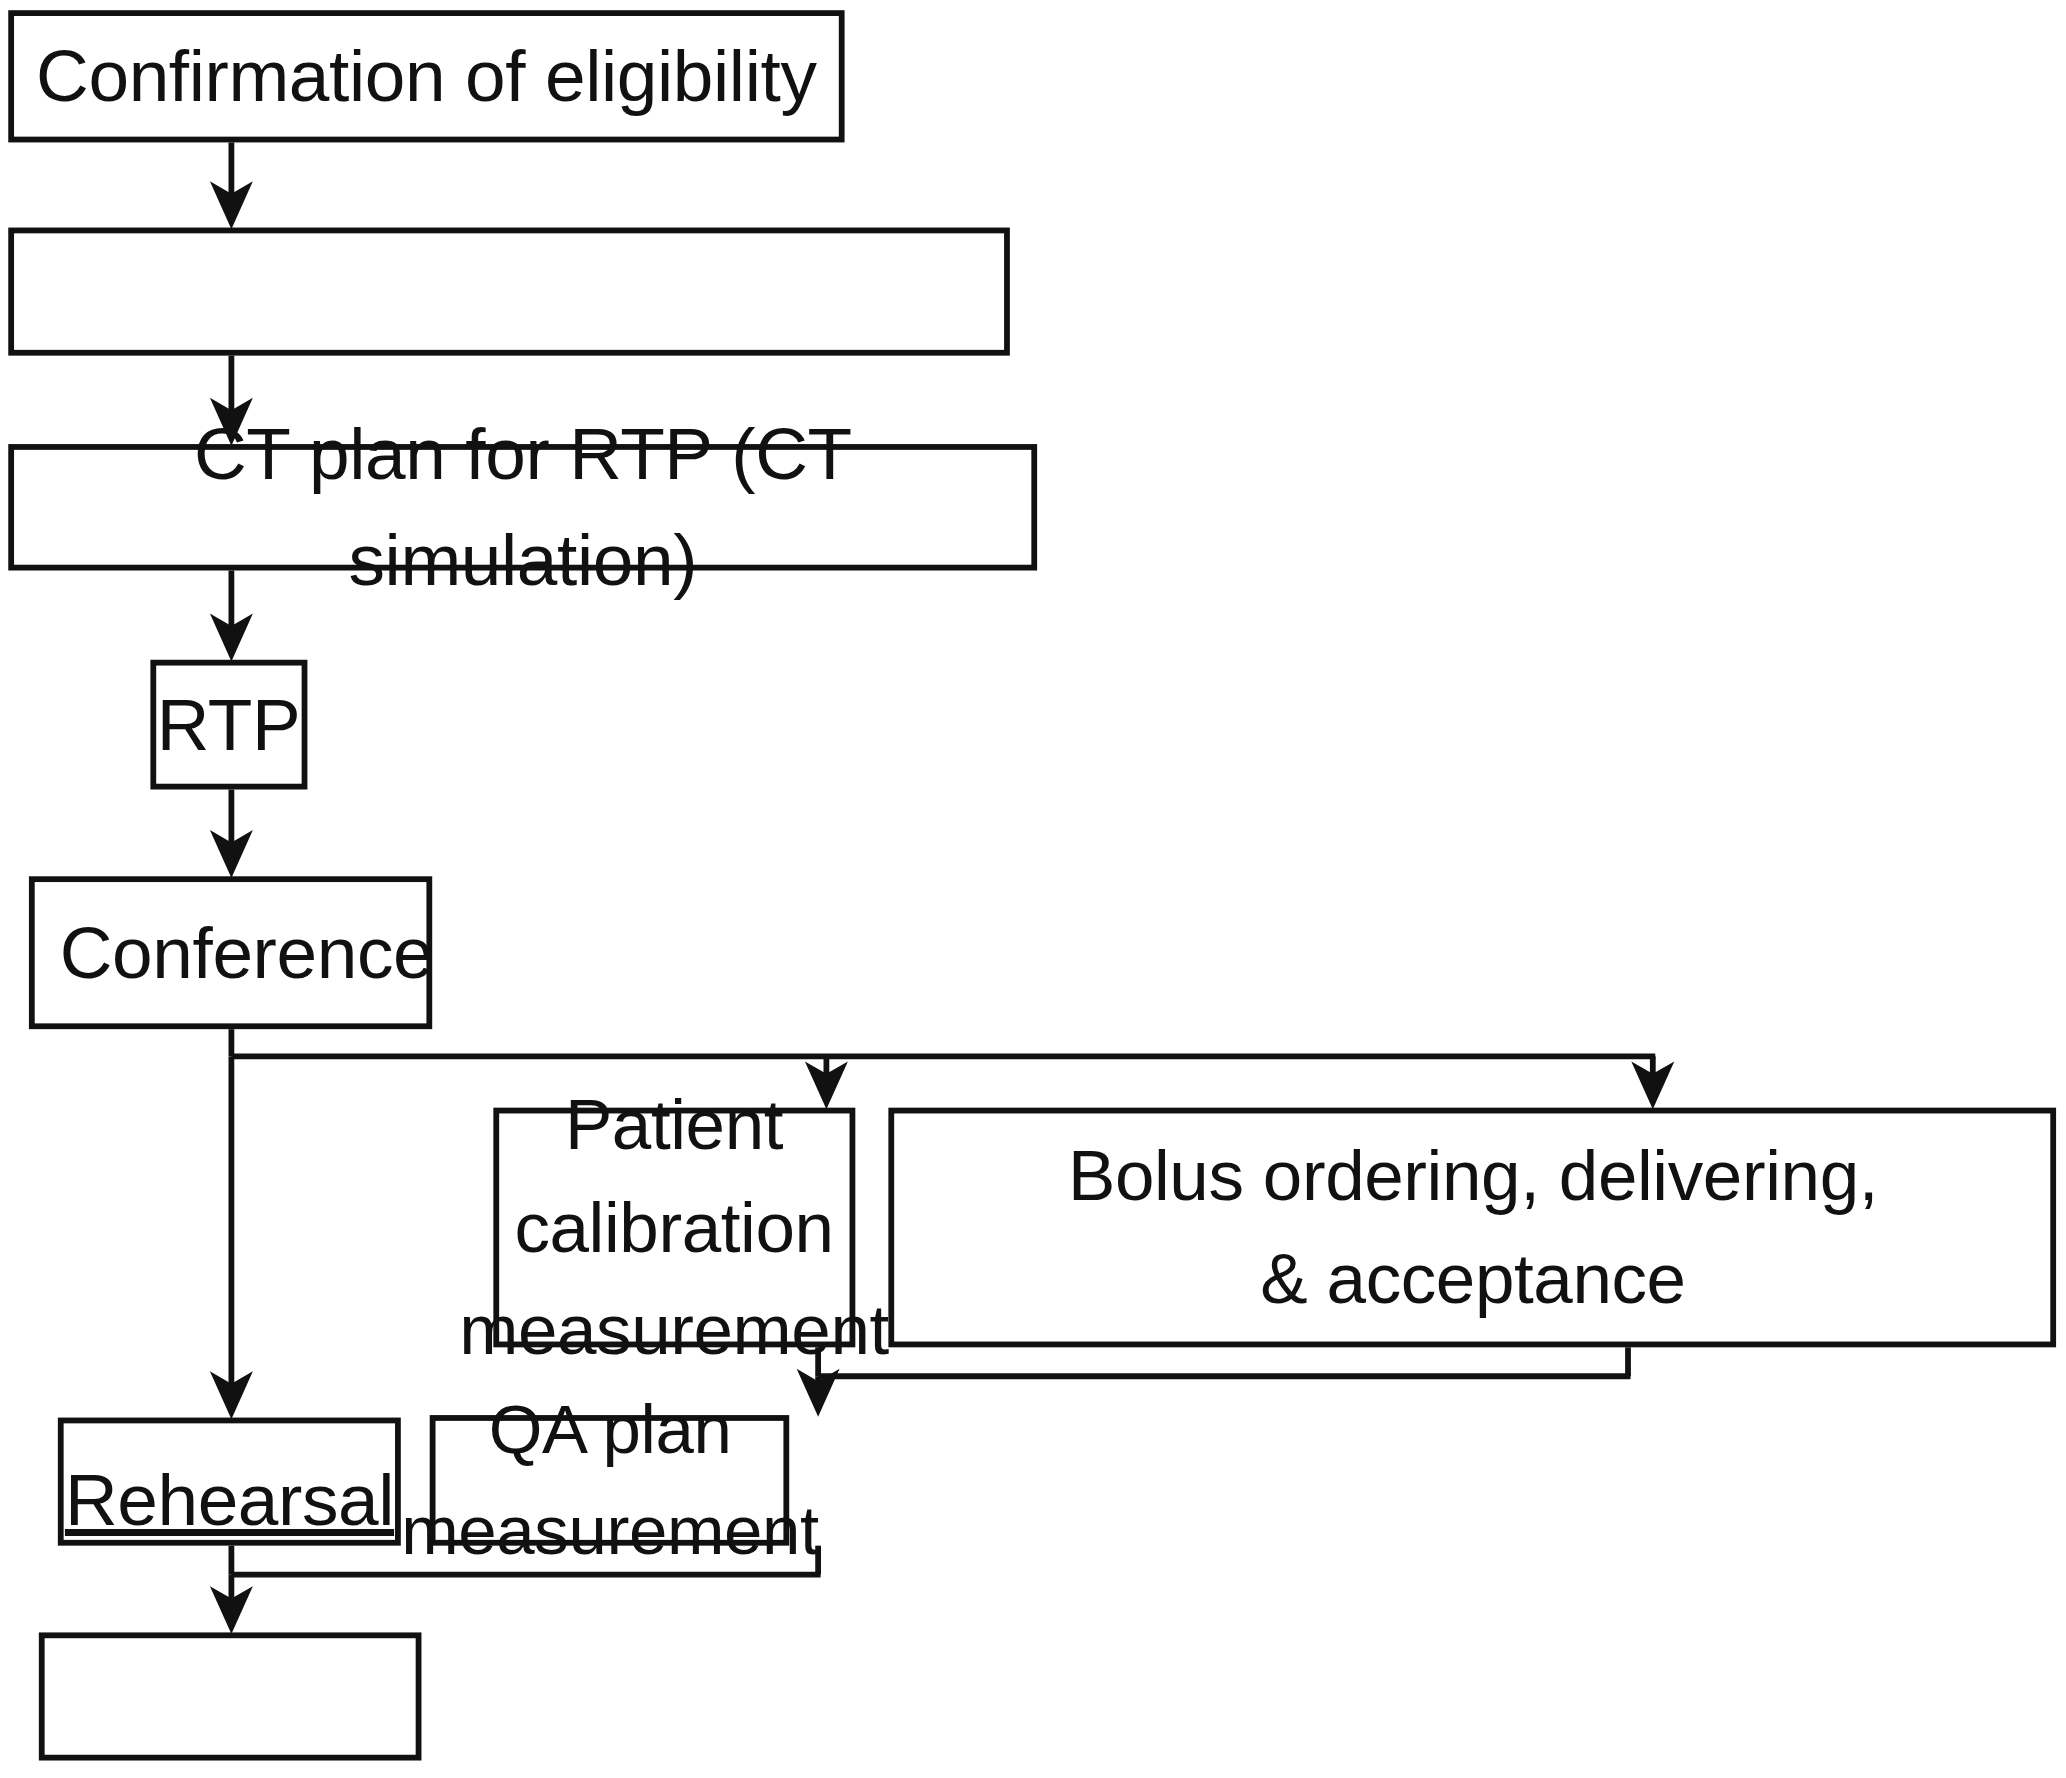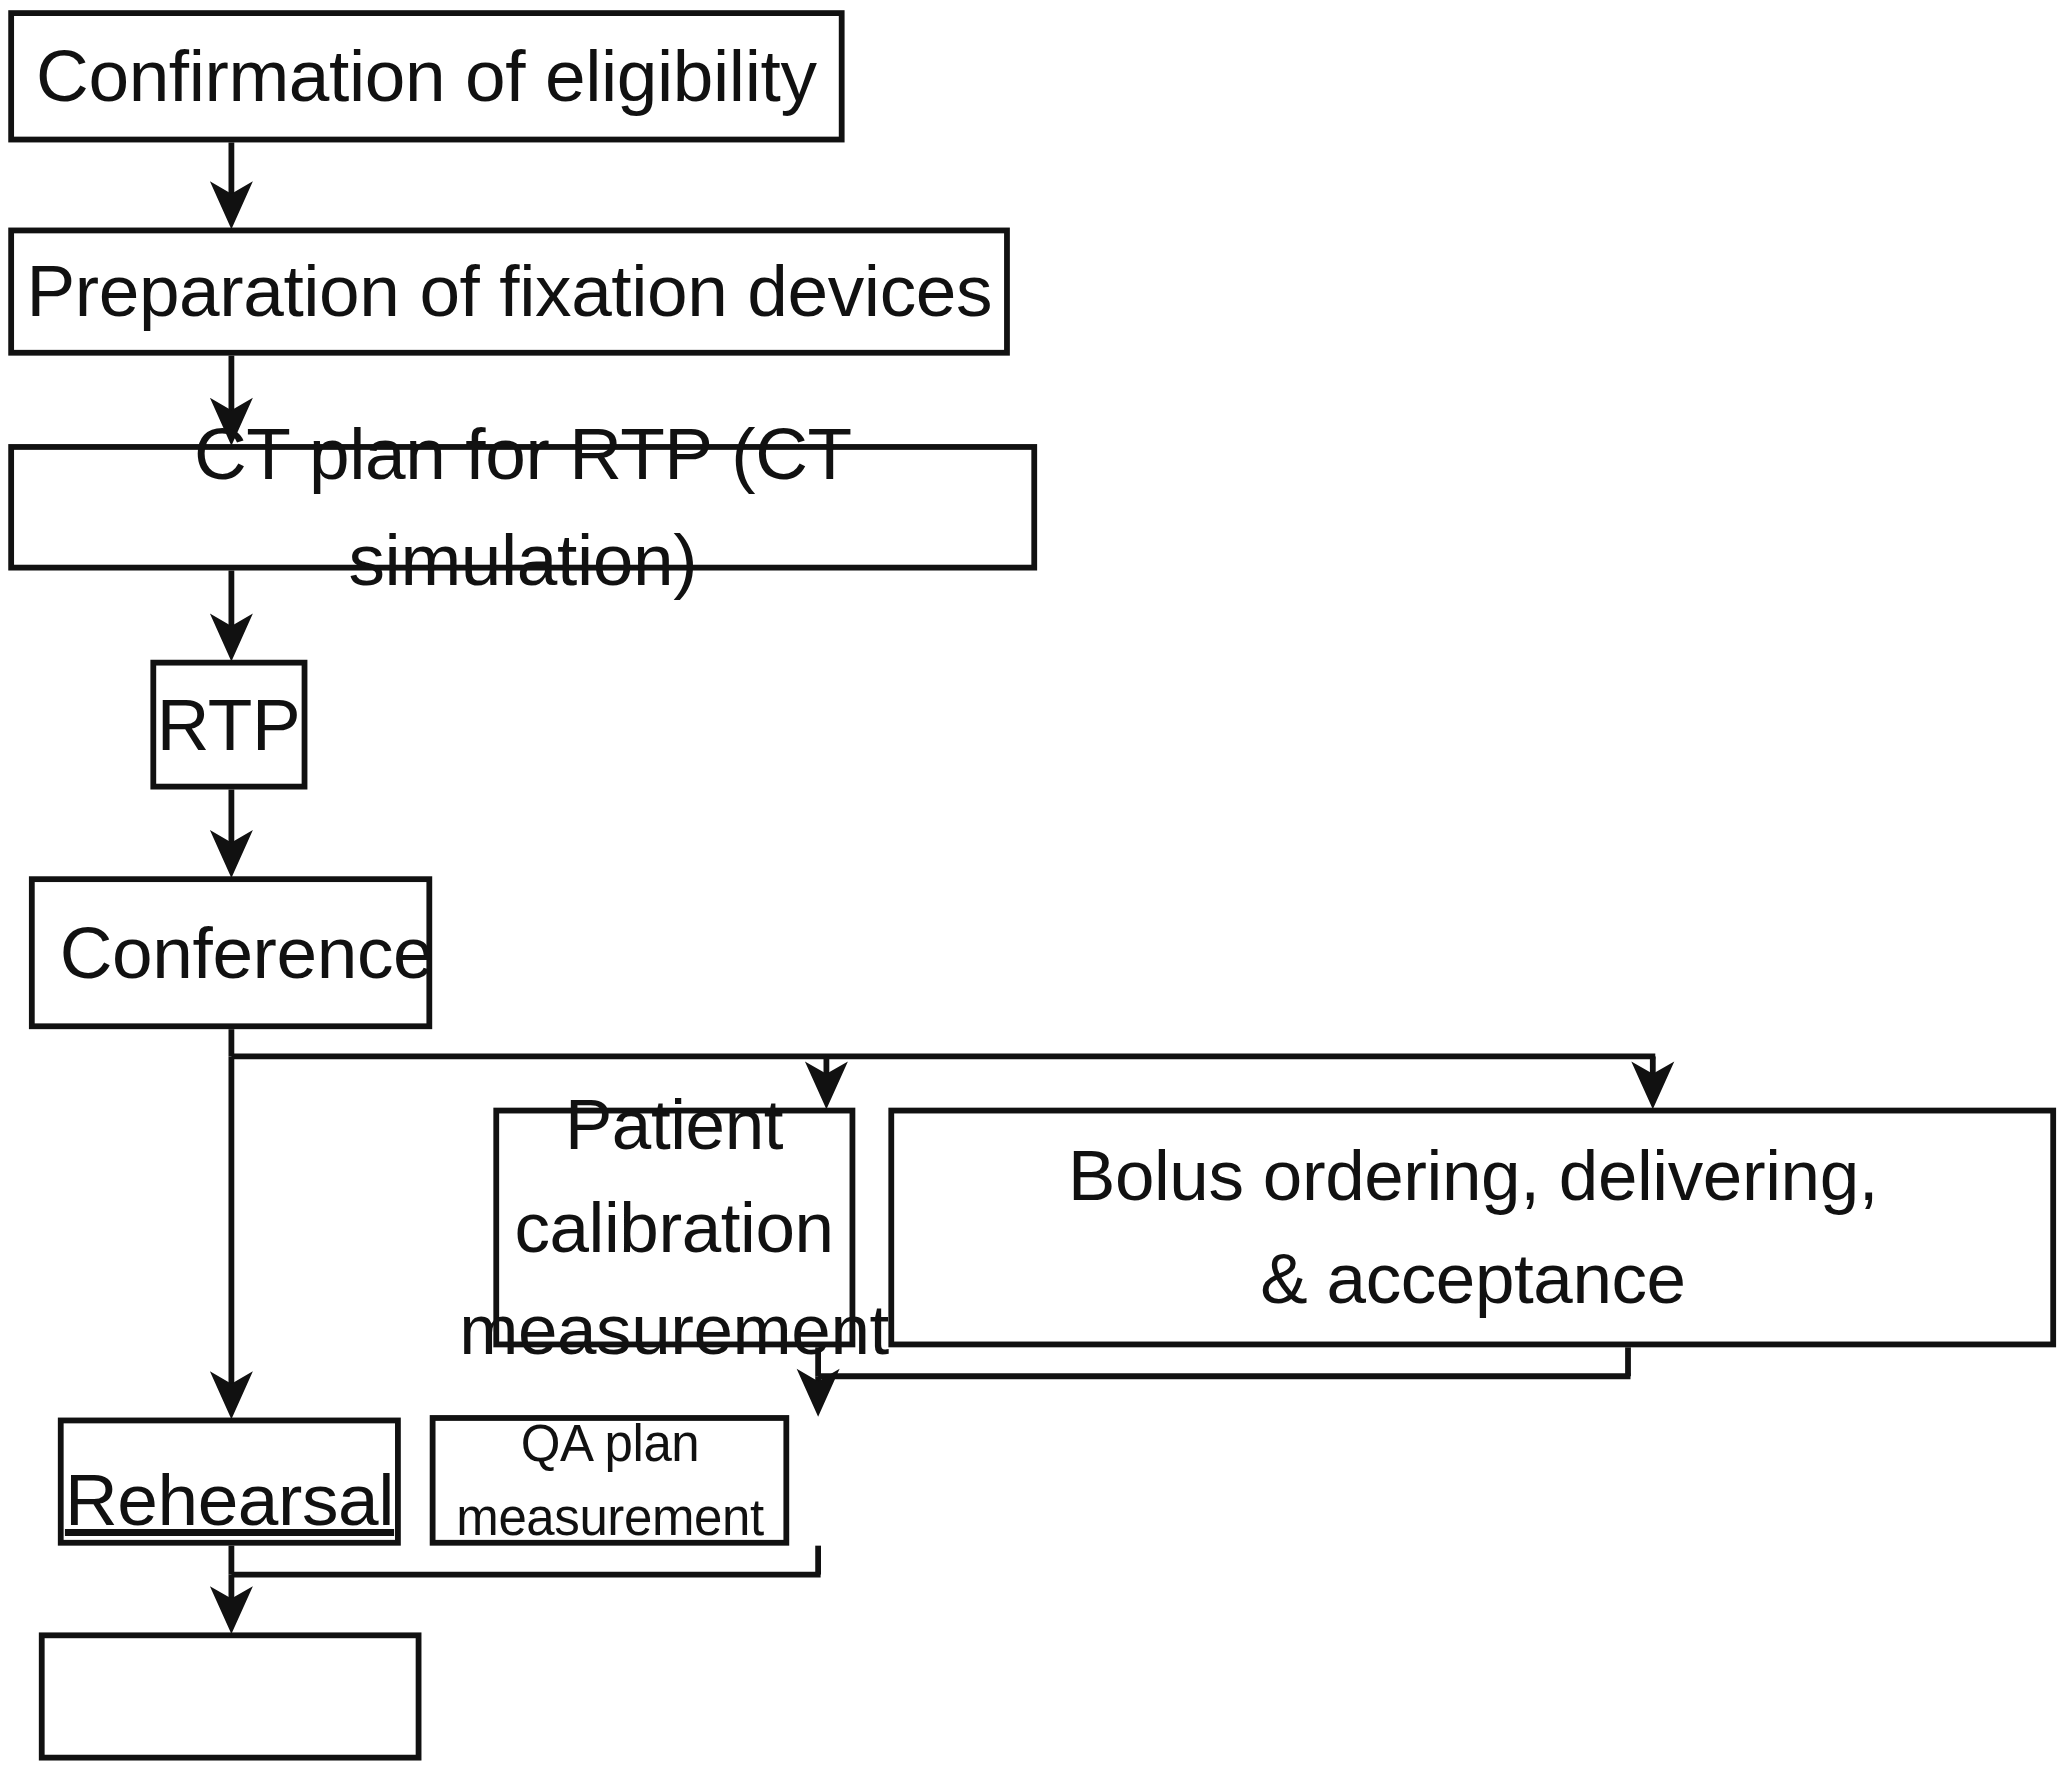--- a/index.html
+++ b/index.html
@@ -53,21 +53,21 @@
     font-weight: 400;
     line-height: 1.45;
     letter-spacing: -0.4px;
     white-space: pre-line;
     box-sizing: border-box;
     padding: 0 8px;
     pointer-events: none;
   }
   .lbl-xl { font-size: 73px; }
   .lbl-lg { font-size: 71px; }
-  .lbl-md { font-size: 51px; }
+  .lbl-md { font-size: 69px; }
 </style>
 </head>
 <body>
 
 <div id="canvas">
 
   <svg id="flow-svg" viewBox="0 0 2500 2152" aria-hidden="true">
 
     <rect class="node-rect" x="13.5" y="15.5" width="1005" height="153"></rect>
 
@@ -142,21 +142,20 @@
       <line class="edge-line" x1="990" y1="1870" x2="990" y2="1905"></line>
       <line class="edge-line" x1="280" y1="1905" x2="993" y2="1905"></line>
       <line class="edge-line" x1="280" y1="1905" x2="280" y2="1948"></line>
       <polygon class="arrow-head" points="280,1977 254,1919 280,1934 306,1919"></polygon>
     </g>
 
   </svg>
 
   <div class="node-label lbl-xl" style="left:8.3px;  top:10px;   width:836px; height:132px;">Confirmation of eligibility</div>
 
-  <div class="node-label lbl-xl" style="left:8.3px;  top:227px;  width:1002px; height:128px;">Preparation of fixation devices</div>
 
   <div class="node-label lbl-xl" style="left:8.3px;  top:444px;  width:1029px; height:126px;">CT plan for RTP (CT simulation)</div>
 
   <div class="node-label lbl-xl" style="left:150px; top:660px;  width:157px;  height:130px;">RTP</div>
 
   <div class="node-label lbl-xl" style="left:29px;  top:876px; width:403px;  height:153px;margin-left:16px;">Conference</div>
 
   <div class="node-label lbl-lg" style="left:493px; top:1108px; width:362px;  height:240px;">Patient calibration
 measurement</div>
 

